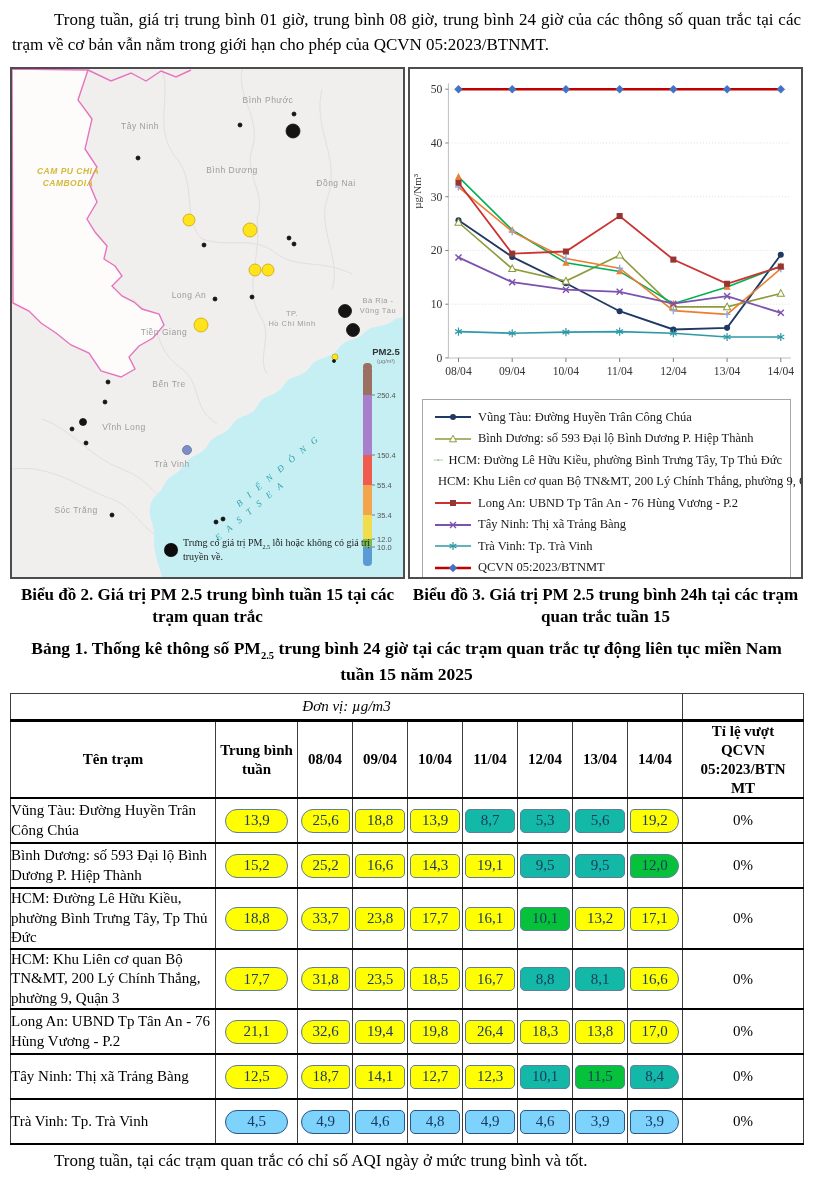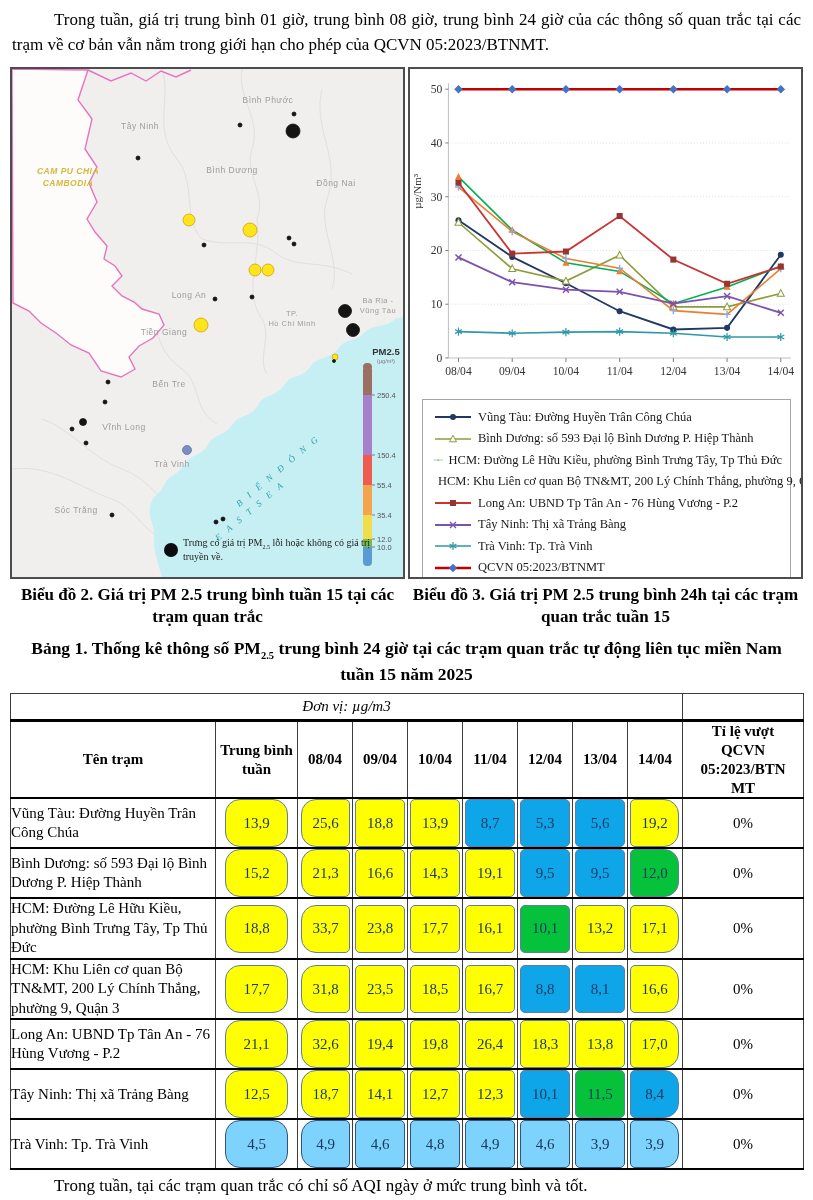--- a/index.html
+++ b/index.html
@@ -36,24 +36,24 @@
   table.stats td,table.stats th{border:1px solid #3d3d3d;padding:0;font-size:15px;vertical-align:middle;}
   tr.unit-row td{border-bottom:3px solid #000;height:25px;}
   .unit-note{font-style:italic;font-size:14.5px;text-align:center;padding-right:8px;}
   tr.head-row th{font-weight:bold;font-size:15px;line-height:1.25;height:62px;border-bottom:2.5px solid #000;}
   th.pre{white-space:pre-line;}
   tr.data-row td{border-bottom:2px solid #000;}
   td.name-cell{padding:3px 4px 3px 7px;line-height:1.3;font-size:15px;}
   td.exceed-cell{text-align:center;font-size:15px;}
   tr.data-row{height:45px;}
 
-  .pill{height:48px;display:flex;align-items:center;justify-content:center;
+  .pill{height:24px;display:flex;align-items:center;justify-content:center;
     font-size:15px;color:#1b3a63;border:1px solid #5f7d9e;box-sizing:border-box;}
   .pill.Y{background:#ffff00;}
-  .pill.B{background:#0ea5e9;}
+  .pill.B{background:#14b8a6;}
   .pill.G{background:#06c23a;}
   .pill.N{background:#7dd3fc;border-color:#2c5584;}
   .s-stad{border-radius:15px;margin:0 9px;}
   .s-left{border-radius:15px 5px 5px 15px;margin:0 2px 0 3px;}
   .s-mid{border-radius:5px;margin:0 2px;}
   .s-right{border-radius:5px 15px 15px 5px;margin:0 3px 0 2px;}
 
   
   .ghi-chu{font-style:italic;font-size:16px;text-align:right;margin:8px 6px 0 0;}
   .closing{font-size:17px;text-indent:42px;margin:6px 2px 0 2px;}
@@ -421,21 +421,21 @@
             <div class="pill Y s-right">19,2</div>
           </td>
           <td class="exceed-cell">0%</td>
         </tr>
         <tr class="data-row">
           <td class="name-cell">Bình Dương: số 593 Đại lộ Bình Dương P. Hiệp Thành</td>
           <td>
             <div class="pill Y s-stad">15,2</div>
           </td>
           <td>
-            <div class="pill Y s-left">21,3</div>
+            <div class="pill Y s-left">25,2</div>
           </td>
           <td>
             <div class="pill Y s-mid">16,6</div>
           </td>
           <td>
             <div class="pill Y s-mid">14,3</div>
           </td>
           <td>
             <div class="pill Y s-mid">19,1</div>
           </td>

